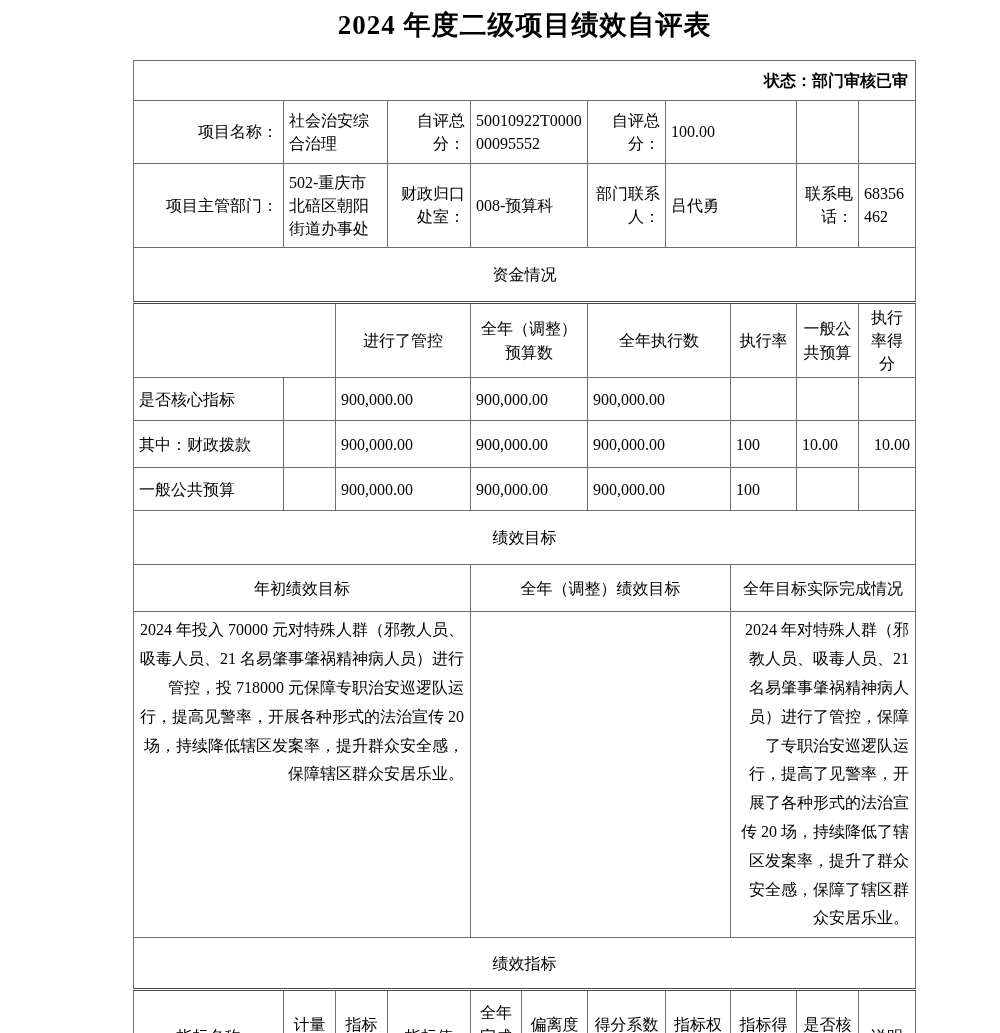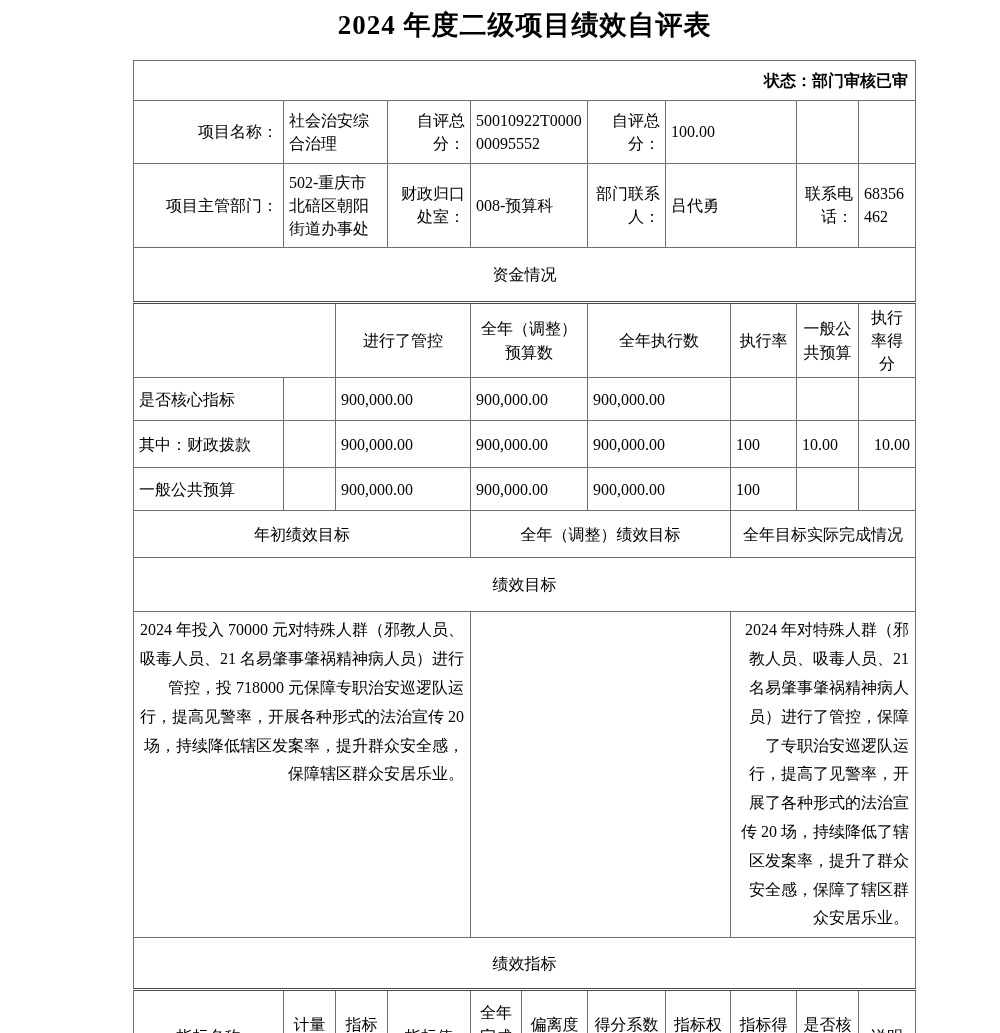--- a/index.html
+++ b/index.html
@@ -127,28 +127,28 @@
       <td class="val">一般公共预算</td>
       <td></td>
       <td colspan="2" class="val">900,000.00</td>
       <td colspan="2" class="val">900,000.00</td>
       <td colspan="2" class="val">900,000.00</td>
       <td class="val">100</td>
       <td class="val"></td>
       <td class="numr"></td>
     </tr>
 
+    <tr style="height:54px">
+      <td colspan="11" class="sec">绩效目标</td>
+    </tr>
+
     <tr style="height:47px">
       <td colspan="4" class="hdr">年初绩效目标</td>
       <td colspan="4" class="hdr">全年（调整）绩效目标</td>
       <td colspan="3" class="hdr">全年目标实际完成情况</td>
-    </tr>
-
-    <tr style="height:54px">
-      <td colspan="11" class="sec">绩效目标</td>
     </tr>
 
     <tr style="height:301px">
       <td colspan="4" class="goal">2024 年投入 70000 元对特殊人群（邪教人员、吸毒人员、21 名易肇事肇祸精神病人员）进行管控，投 718000 元保障专职治安巡逻队运行，提高见警率，开展各种形式的法治宣传 20 场，持续降低辖区发案率，提升群众安全感，保障辖区群众安居乐业。</td>
       <td colspan="4" class="goal"></td>
       <td colspan="3" class="goal">2024 年对特殊人群（邪教人员、吸毒人员、21 名易肇事肇祸精神病人员）进行了管控，保障了专职治安巡逻队运行，提高了见警率，开展了各种形式的法治宣传 20 场，持续降低了辖区发案率，提升了群众安全感，保障了辖区群众安居乐业。</td>
     </tr>
 
     <tr style="height:52px">
       <td colspan="11" class="sec thickb">绩效指标</td>

